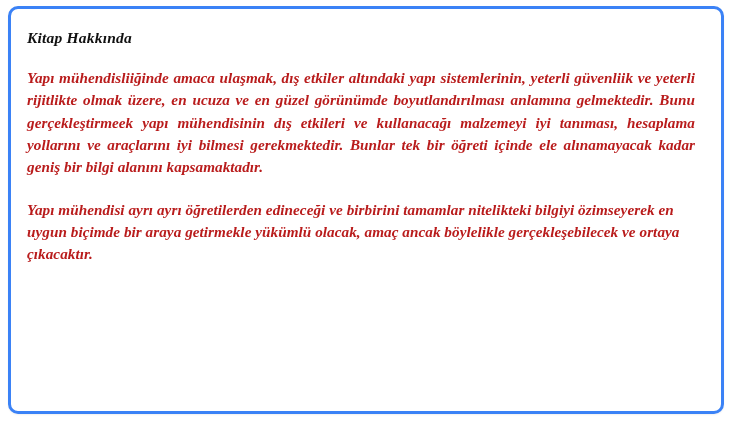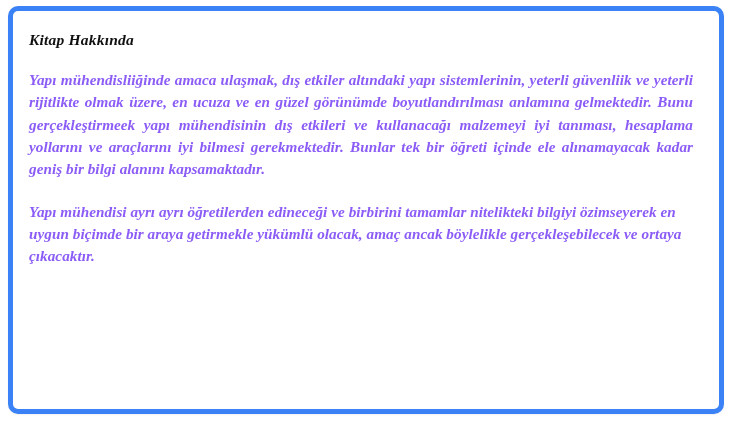--- a/index.html
+++ b/index.html
@@ -13,21 +13,21 @@
     font-family: "Liberation Serif", serif;
     overflow: hidden;
   }
   #page {
     position: absolute;
     left: 8px;
     top: 6px;
     width: 716px;
     height: 408px;
     background: #ffffff;
-    border: 5px solid #3b82f6;
+    border: 3px solid #3b82f6;
     border-radius: 10px;
     box-sizing: border-box;
     box-shadow: 0 1px 2px rgba(0,0,0,0.06);
   }
   #content {
     position: absolute;
     left: 16px;
     top: 20px;
     right: 16px;
   }
@@ -39,21 +39,21 @@
     color: #111111;
     margin: 0 0 20px 0;
     letter-spacing: 0.2px;
   }
   .para {
     font-family: "Liberation Serif", serif;
     font-style: italic;
     font-weight: bold;
     font-size: 15.2px;
     line-height: 1.47;
-    color: #8b5cf6;
+    color: #b91c1c;
     margin: 0 10px 20px 0;
     text-align: justify;
     text-justify: inter-word;
     letter-spacing: 0.05px;
   }
   .para:last-child {
     margin-bottom: 0;
     text-align: left;
     font-style: italic;
   }

